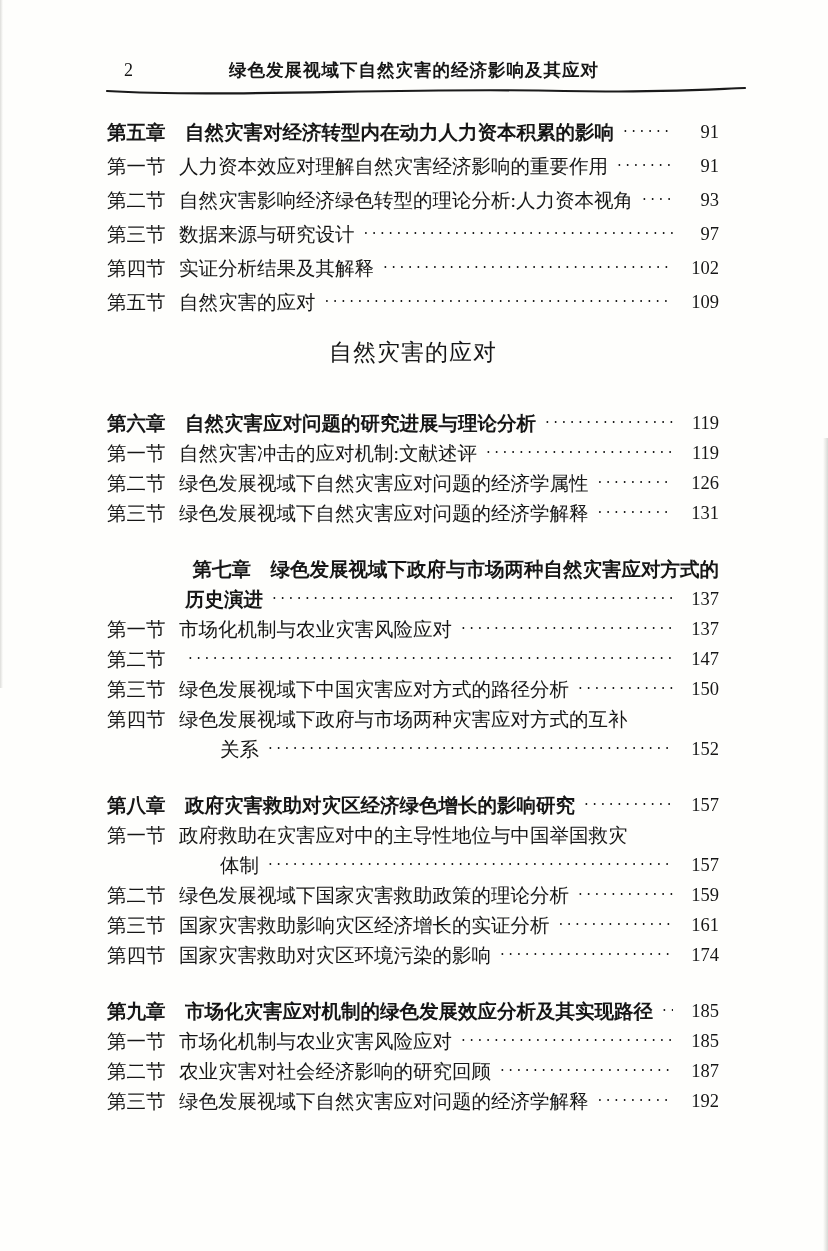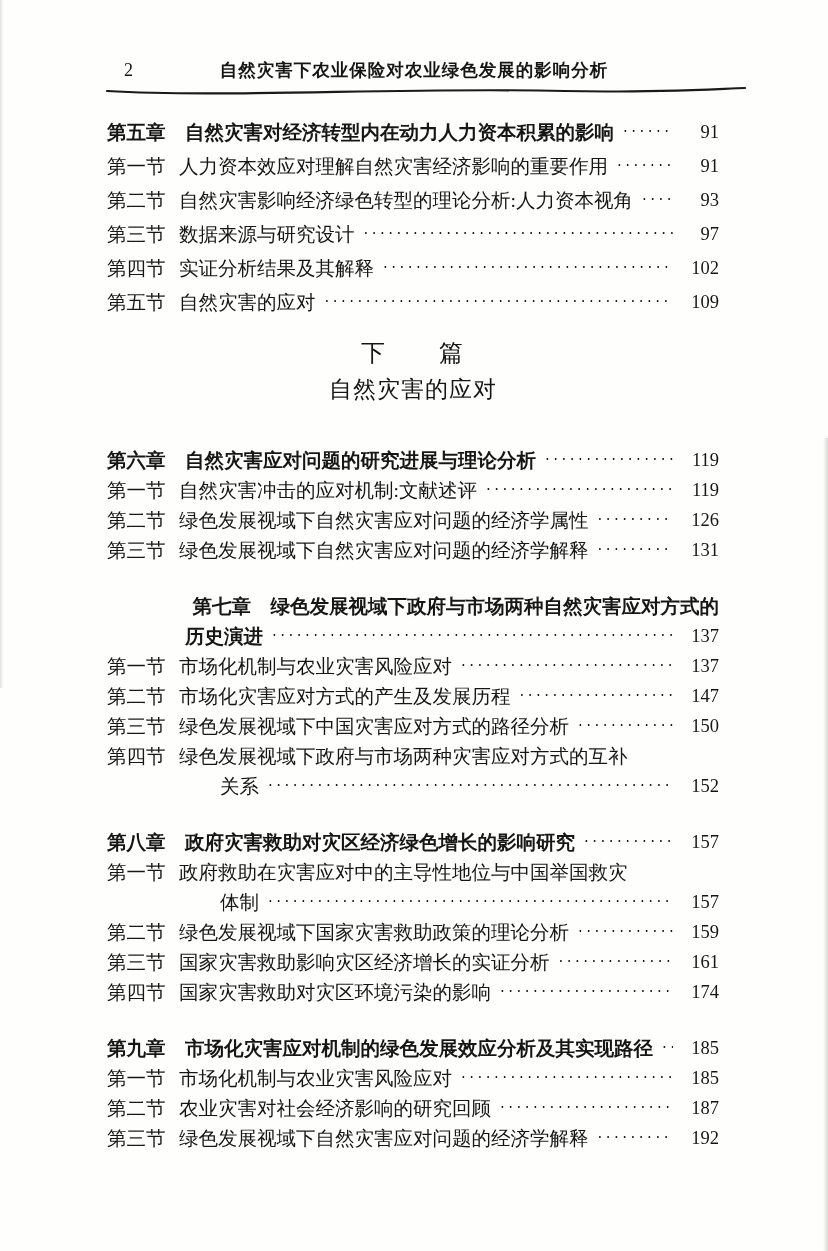--- a/index.html
+++ b/index.html
@@ -79,21 +79,21 @@
     line-height:30px; margin-top:7px; letter-spacing:1px;
   }
 </style>
 </head>
 <body>
 
 <div class="page">
 
   <div class="page-header">
     <span class="pagenum">2</span>
-    <span class="running-title">自然灾害下农业保险对农业绿色发展的影响分析</span>
+    <span class="running-title">绿色发展视域下自然灾害的经济影响及其应对</span>
   </div>
 
   <svg class="header-rule" width="644" height="16" viewBox="0 0 644 16">
     <path d="M3 7 C 120 14, 300 3, 460 7 C 540 9, 610 5, 641 4" fill="none" stroke="#1a1a1a" stroke-width="2.2" stroke-linecap="round"></path>
   </svg>
 
   <div class="toc" id="toc">
       <div class="row chapter tall">
         <span class="label">第五章</span>
         <span class="title">自然灾害对经济转型内在动力人力资本积累的影响</span>
@@ -124,21 +124,20 @@
         <span class="dots"></span>
         <span class="pg">102</span>
       </div>
       <div class="row section tall">
         <span class="label">第五节</span>
         <span class="title">自然灾害的应对</span>
         <span class="dots"></span>
         <span class="pg">109</span>
       </div>
       <div class="part-divider">
-        <div class="part-label">下　　篇</div>
         <div class="part-title">自然灾害的应对</div>
       </div>
       <div class="row chapter">
         <span class="label">第六章</span>
         <span class="title">自然灾害应对问题的研究进展与理论分析</span>
         <span class="dots"></span>
         <span class="pg">119</span>
       </div>
       <div class="row section">
         <span class="label">第一节</span>
@@ -168,21 +167,20 @@
         <span class="pg">137</span>
       </div>
       <div class="row section">
         <span class="label">第一节</span>
         <span class="title">市场化机制与农业灾害风险应对</span>
         <span class="dots"></span>
         <span class="pg">137</span>
       </div>
       <div class="row section">
         <span class="label">第二节</span>
-        <span class="title">市场化灾害应对方式的产生及发展历程</span>
         <span class="dots"></span>
         <span class="pg">147</span>
       </div>
       <div class="row section">
         <span class="label">第三节</span>
         <span class="title">绿色发展视域下中国灾害应对方式的路径分析</span>
         <span class="dots"></span>
         <span class="pg">150</span>
       </div>
       <div class="row section">

